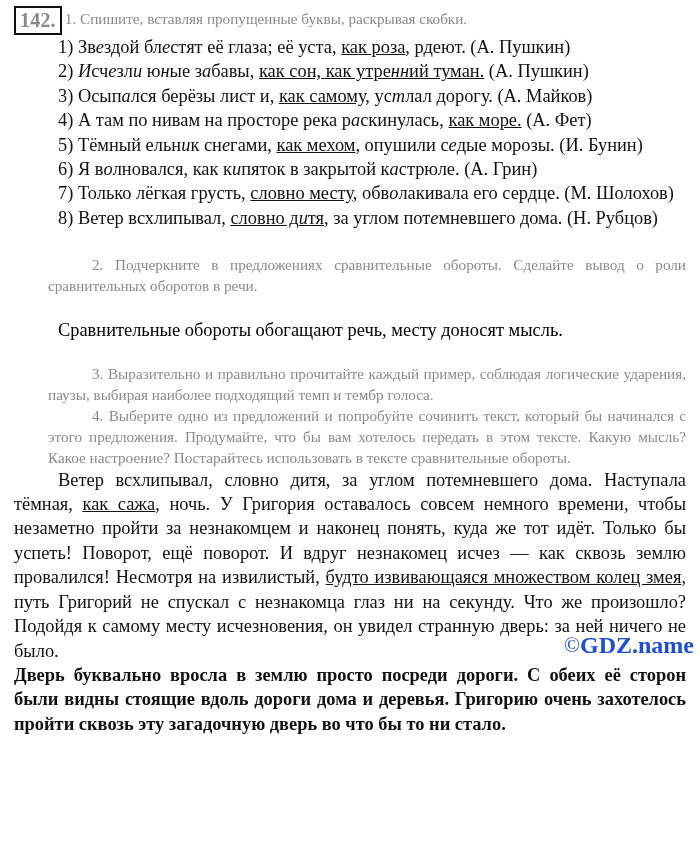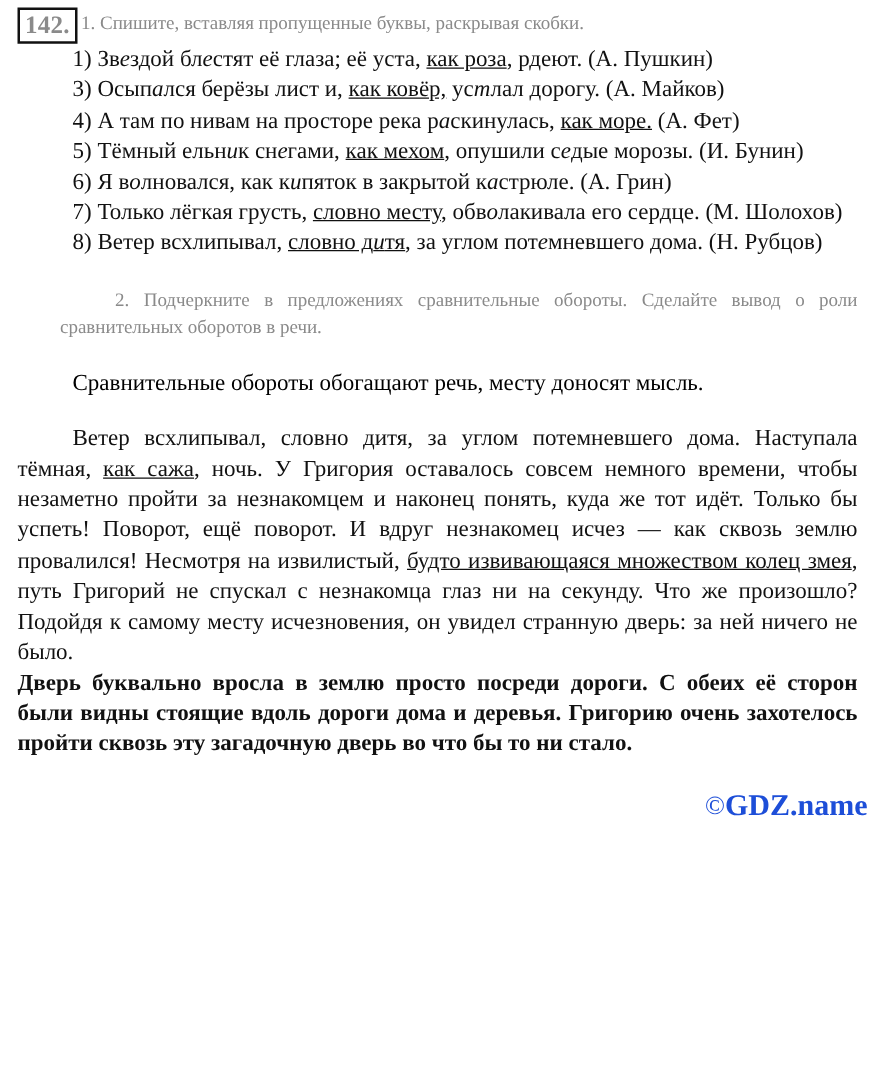--- a/index.html
+++ b/index.html
@@ -119,23 +119,26 @@
 <div class="page">
 
   <div class="task-head">
     <span class="ex-num">142.</span><span>1. Спишите, вставляя пропущенные буквы, раскрывая скобки.</span>
   </div>
 
   <p class="blk indent">
     <span>1)</span> Зв<i class="ins">е</i>здой бл<i class="ins">е</i>стят её глаза; её уста, <u class="cmp">как роза</u>, рдеют. (А. Пушкин)
   </p>
 
+  <p class="blk indent">
+    <span>2)</span> <i class="ins">И</i>сч<i class="ins">е</i>зл<i class="ins">и</i> ю<i class="ins">н</i>ые з<i class="ins">а</i>бавы, <u class="cmp">как сон, как утре<i class="ins">нн</i>ий туман.</u> (А. Пушкин)
+  </p>
 
   <p class="blk indent">
-    <span>3)</span> Осып<i class="ins">а</i>лся берёзы лист и, <u class="cmp">как ковёр,</u> ус<i class="ins">т</i>лал дорогу. (А. Майков)
+    <span>3)</span> Осып<i class="ins">а</i>лся берёзы лист и, <u class="cmp">как самому,</u> ус<i class="ins">т</i>лал дорогу. (А. Майков)
   </p>
 
   <p class="blk indent">
     <span>4)</span> А там по нивам на просторе река р<i class="ins">а</i>скинулась, <u class="cmp">как море.</u> (А. Фет)
   </p>
 
   <p class="blk indent">
     <span>5)</span> Тёмный ельн<i class="ins">и</i>к сн<i class="ins">е</i>гами, <u class="cmp">как мехом</u>, опушили с<i class="ins">е</i>дые морозы. (И. Бунин)
   </p>
 
@@ -152,21 +155,23 @@
   </p>
 
   <div class="spacer-lg"></div>
 
   <p class="blk gray indent-gray">2. Подчеркните в предложениях сравнительные обороты. Сделайте вывод о роли сравнительных оборотов в речи.</p>
 
   <p class="answer">Сравнительные обороты обогащают речь, месту доносят мысль.</p>
 
   <div class="spacer-md"></div>
 
+  <p class="blk gray indent-gray">3. Выразительно и правильно прочитайте каждый пример, соблюдая логические ударения, паузы, выбирая наиболее подходящий темп и тембр голоса.</p>
 
+  <p class="blk gray indent-gray">4. Выберите одно из предложений и попробуйте сочинить текст, который бы начинался с этого предложения. Продумайте, что бы вам хотелось передать в этом тексте. Какую мысль? Какое настроение? Постарайтесь использовать в тексте сравнительные обороты.</p>
 
   <p class="story"><span>Ветер всхлипывал, словно дитя, за углом потемневшего дома. Наступала тёмная, </span><u class="cmp">как сажа</u><span>, ночь. У Григория оставалось совсем немного времени, чтобы незаметно пройти за незнакомцем и наконец понять, куда же тот идёт. Только бы успеть! Поворот, ещё поворот. И вдруг незнакомец исчез — как сквозь землю провалился! Несмотря на извилистый, </span><u class="cmp">будто извивающаяся множеством колец змея</u><span>, путь   Григорий не спускал с незнакомца глаз ни на секунду. Что же произошло? Подойдя к самому месту исчезновения, он увидел странную дверь: за ней ничего не было.</span></p>
 
   <p class="story cont">Дверь буквально вросла в землю просто посреди дороги. С обеих её сторон были видны стоящие вдоль дороги дома и деревья. Григорию очень захотелось пройти сквозь эту загадочную дверь во что бы то ни стало.</p>
 
   <div class="watermark">
     <span class="copy">©</span><span>GDZ.name</span>
   </div>
 
 </div>

